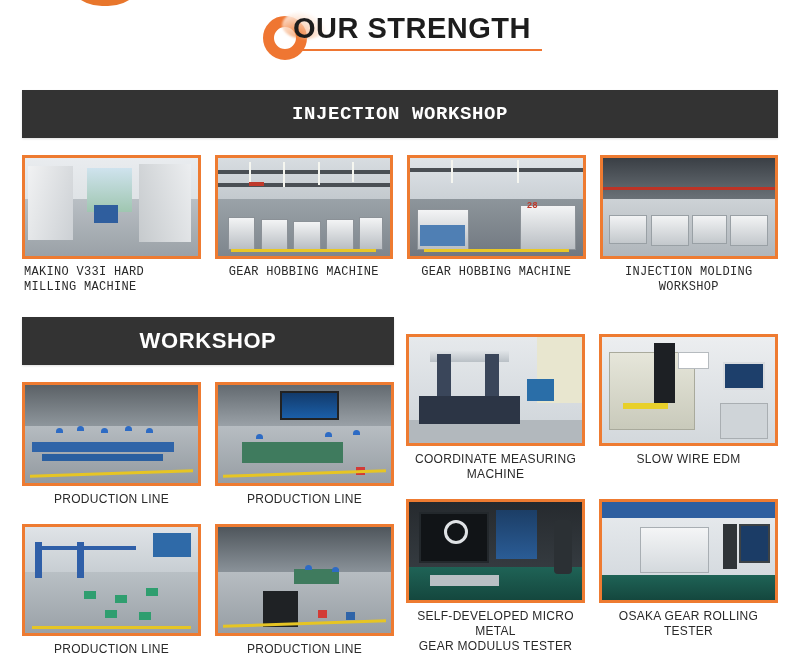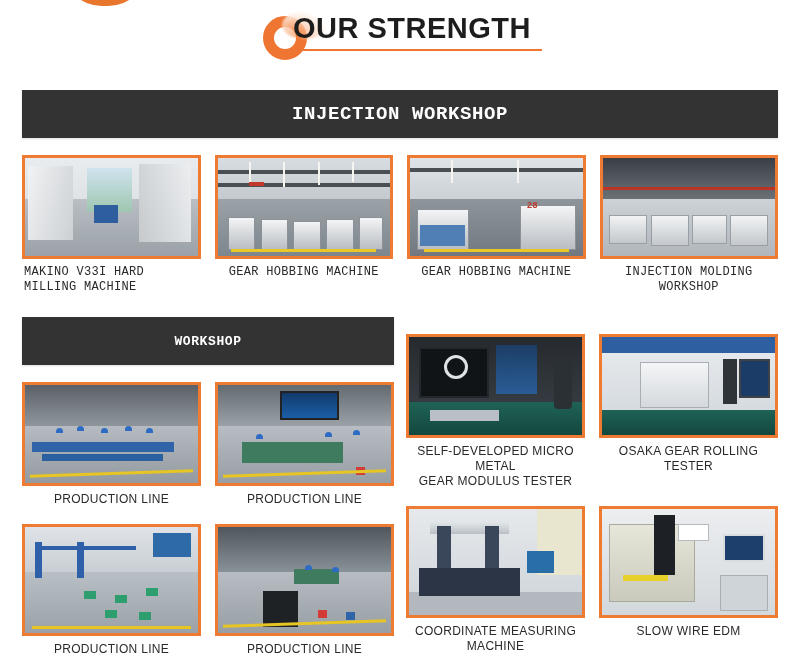--- a/index.html
+++ b/index.html
@@ -98,21 +98,21 @@
     color: #ffffff;
     height: 48px;
     display: flex;
     align-items: center;
     justify-content: center;
     font-size: 19px;
     font-weight: bold;
     letter-spacing: 0.6px;
     box-shadow: 0 1px 2px rgba(0,0,0,0.12);
   }
-  .banner.small { font-size: 13px; font-family: Liberation Mono, monospace; }
+  .banner.small { font-size: 22px; }
 
   
   .section { padding: 0 22px; font-family: Liberation Mono, monospace; }
   .row {
     display: flex;
     gap: 14px;
     margin-top: 17px;
   }
   .card { flex: 1; display: flex; flex-direction: column; }
 
@@ -390,52 +390,20 @@
         </div>
         <div class="caption">PRODUCTION LINE</div>
       </div>
     </div>
   </div>
 
   <div class="col">
 
     <div class="row">
       <div class="card">
-        <div class="photo">
-          <div class="scene s-test">
-            <div class="bg"></div>
-              <div class="desk"></div>
-            <div class="mon"></div>
-              <div class="ring"></div>
-            <div class="mon2"></div>
-              <div class="scope"></div>
-              <div class="kbd"></div>
-          </div>
-        </div>
-        <div class="caption">SELF-DEVELOPED MICRO METAL
-GEAR MODULUS TESTER</div>
-      </div>
-
-      <div class="card">
-        <div class="photo">
-          <div class="scene s-osaka">
-            <div class="bg"></div>
-              <div class="top"></div>
-              <div class="desk"></div>
-            <div class="body"></div>
-              <div class="pc"></div>
-              <div class="mon"></div>
-          </div>
-        </div>
-        <div class="caption">OSAKA GEAR ROLLING TESTER</div>
-      </div>
-    </div>
-
-    <div class="row">
-      <div class="card">
         <div class="photo tall">
           <div class="scene s-cmm">
             <div class="bg"></div>
               <div class="wallr"></div>
               <div class="floor"></div>
             <div class="beam"></div>
               <div class="col1"></div>
               <div class="col2"></div>
             <div class="gran"></div>
               <div class="mon"></div>
@@ -452,15 +420,47 @@
               <div class="dark"></div>
             <div class="plate"></div>
               <div class="ylabel"></div>
             <div class="cab"></div>
               <div class="mon"></div>
           </div>
         </div>
         <div class="caption">SLOW WIRE EDM</div>
       </div>
     </div>
+
+    <div class="row">
+      <div class="card">
+        <div class="photo">
+          <div class="scene s-test">
+            <div class="bg"></div>
+              <div class="desk"></div>
+            <div class="mon"></div>
+              <div class="ring"></div>
+            <div class="mon2"></div>
+              <div class="scope"></div>
+              <div class="kbd"></div>
+          </div>
+        </div>
+        <div class="caption">SELF-DEVELOPED MICRO METAL
+GEAR MODULUS TESTER</div>
+      </div>
+
+      <div class="card">
+        <div class="photo">
+          <div class="scene s-osaka">
+            <div class="bg"></div>
+              <div class="top"></div>
+              <div class="desk"></div>
+            <div class="body"></div>
+              <div class="pc"></div>
+              <div class="mon"></div>
+          </div>
+        </div>
+        <div class="caption">OSAKA GEAR ROLLING TESTER</div>
+      </div>
+    </div>
   </div>
 
 </div>
 
 </body></html>

